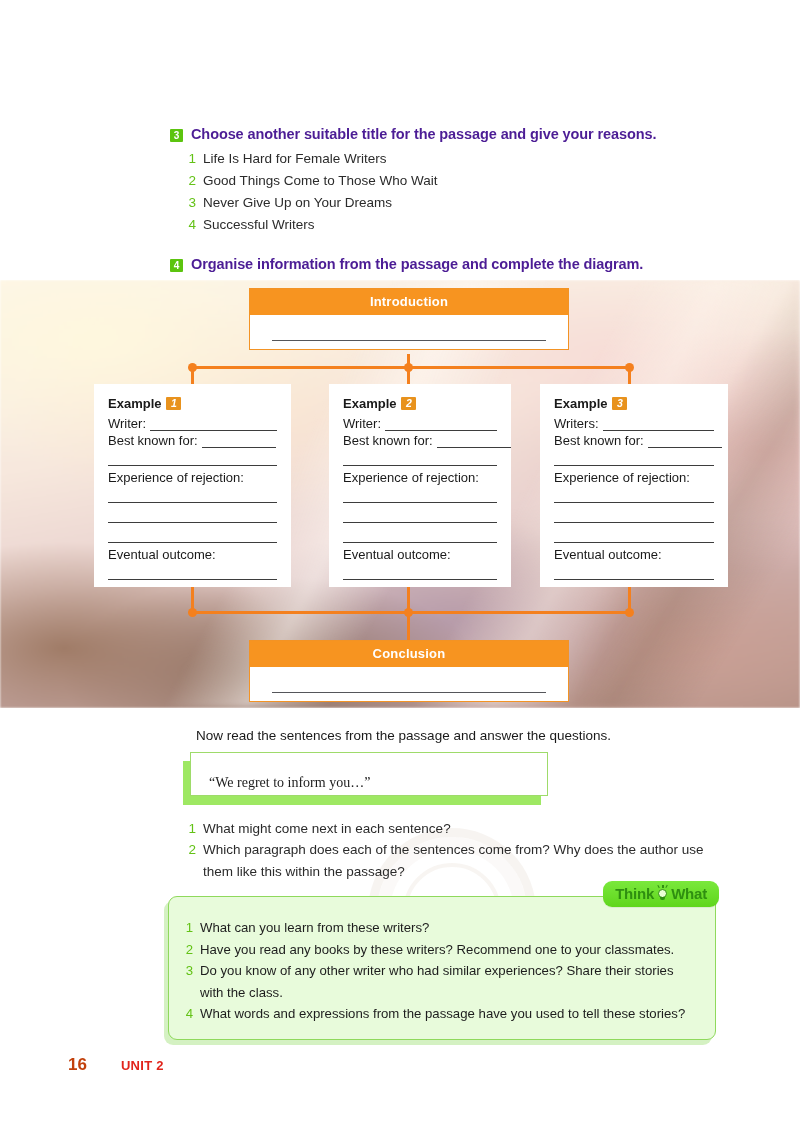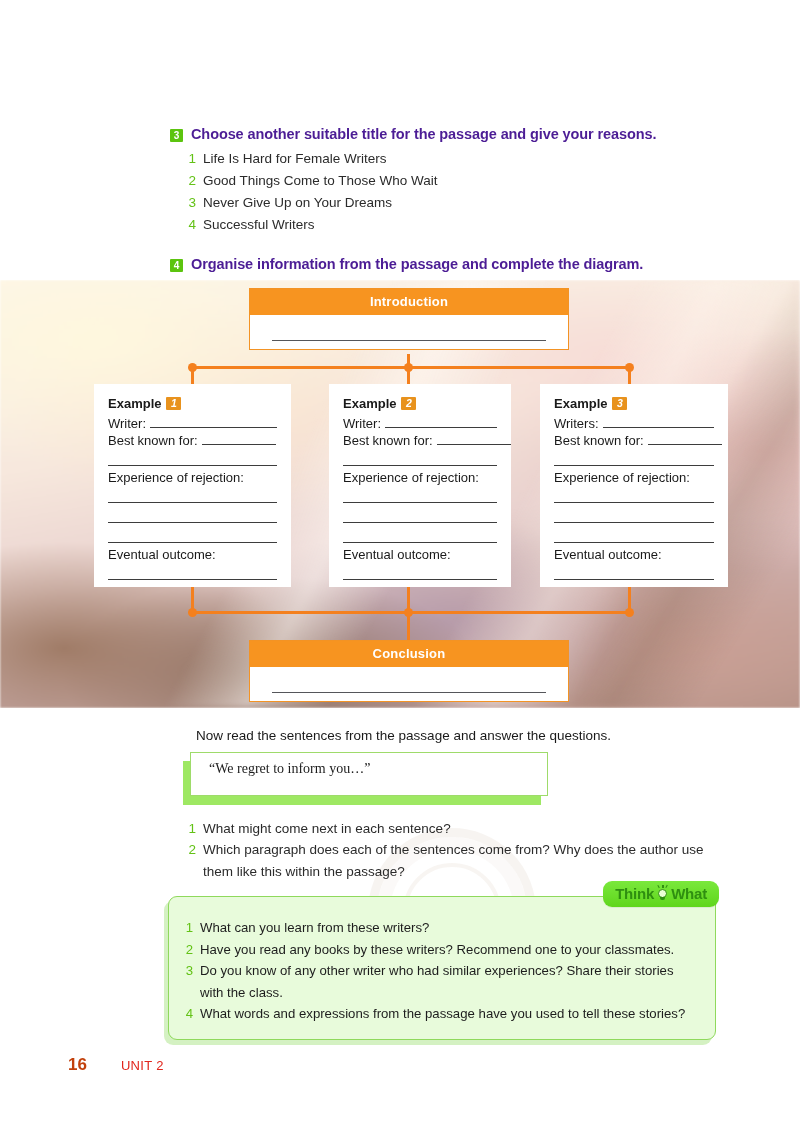--- a/index.html
+++ b/index.html
@@ -68,21 +68,21 @@
     position:absolute;left:22px;right:22px;bottom:8px;height:0;
     border-bottom:1.6px solid #55565a;
   }
 
   .ex-card{border:0;padding:12px 14px 10px 14px;}
   .ex-card .cap{font-size:13px;font-weight:bold;color:#1a1a1a;display:flex;align-items:center;gap:5px;margin-bottom:5px;}
   .ex-card .cap .n{
     background:#e8921d;color:#fff;font-style:italic;font-weight:bold;
     font-size:10.5px;line-height:13px;min-width:11px;padding:0 2px;text-align:center;border-radius:1px;
   }
-  .fld{font-size:13px;color:#1a1a1a;display:flex;align-items:flex-start;gap:4px;margin-bottom:2px;white-space:nowrap;}
+  .fld{font-size:13px;color:#1a1a1a;display:flex;align-items:flex-end;gap:4px;margin-bottom:2px;white-space:nowrap;}
   .fld .lbl{flex:0 0 auto;}
   .fld .ln{flex:1 1 auto;border-bottom:1.3px solid #3d3d3d;height:11px;}
   .fld.short .ln{flex:0 0 74px;}
   .blankline{border-bottom:1.3px solid #3d3d3d;height:15px;margin:0 0 4px 0;}
   .lblonly{font-size:13px;color:#1a1a1a;margin:4px 0 2px;}
 
   
   .conn{position:absolute;background:#f4801e;}
   .vline{width:3px;}
   .hline{height:3px;}
@@ -99,21 +99,21 @@
     content:"";position:absolute;left:26px;top:26px;right:26px;bottom:26px;
     border-radius:50%;border:4px solid rgba(196,170,150,.12);
   }
 
   #lead{position:absolute;left:196px;top:728px;width:540px;
         font-size:13.5px;color:#1a1a1a;font-weight:normal;}
 
   .quotebox{
     position:absolute;left:190px;top:752px;width:358px;height:44px;
     background:#fff;border:1.4px solid #9edb6a;box-sizing:border-box;
-    padding:6px 0 0 18px;
+    padding:20px 0 0 18px;
   }
   .quotebox::before{
     content:"";position:absolute;left:-8px;top:8px;width:358px;height:44px;
     background:#9ee863;z-index:-1;
   }
   .quotebox .q{font-family:"Liberation Serif", serif;font-size:14px;color:#1c1c1c;line-height:1.42;}
 
   #qlist{position:absolute;left:188px;top:812px;width:518px;}
   #qlist .olist li{line-height:1.58;}
 
@@ -138,21 +138,21 @@
     background:#eaffd4;border:1.4px solid #2f8f10;box-sizing:border-box;}
   .bulb .base{position:absolute;left:4px;top:11px;width:5px;height:3px;background:#2f8f10;border-radius:0 0 2px 2px;}
   .bulb .ray{position:absolute;background:#2f8f10;width:1.4px;height:3px;top:-1px;}
   .bulb .r1{left:2px;transform:rotate(-32deg);}
   .bulb .r2{left:6px;}
   .bulb .r3{left:10px;transform:rotate(32deg);}
 
   
   .footer{position:absolute;left:68px;top:1055px;display:flex;align-items:baseline;gap:34px;}
   .footer .pg{font-size:17px;font-weight:bold;color:#c2410c;}
-  .footer .unit{font-size:13px;font-weight:normal;color:#e1241b;letter-spacing:.3px;}
+  .footer .unit{font-size:13px;font-weight:bold;color:#e1241b;letter-spacing:.3px;}
 </style>
 </head>
 <body>
 
 <div class="page">
 
   <div id="sec3">
     <div class="ex-head">
       <div class="num-badge">3</div>
       <div class="ex-title">Choose another suitable title for the passage and give your reasons.</div>

